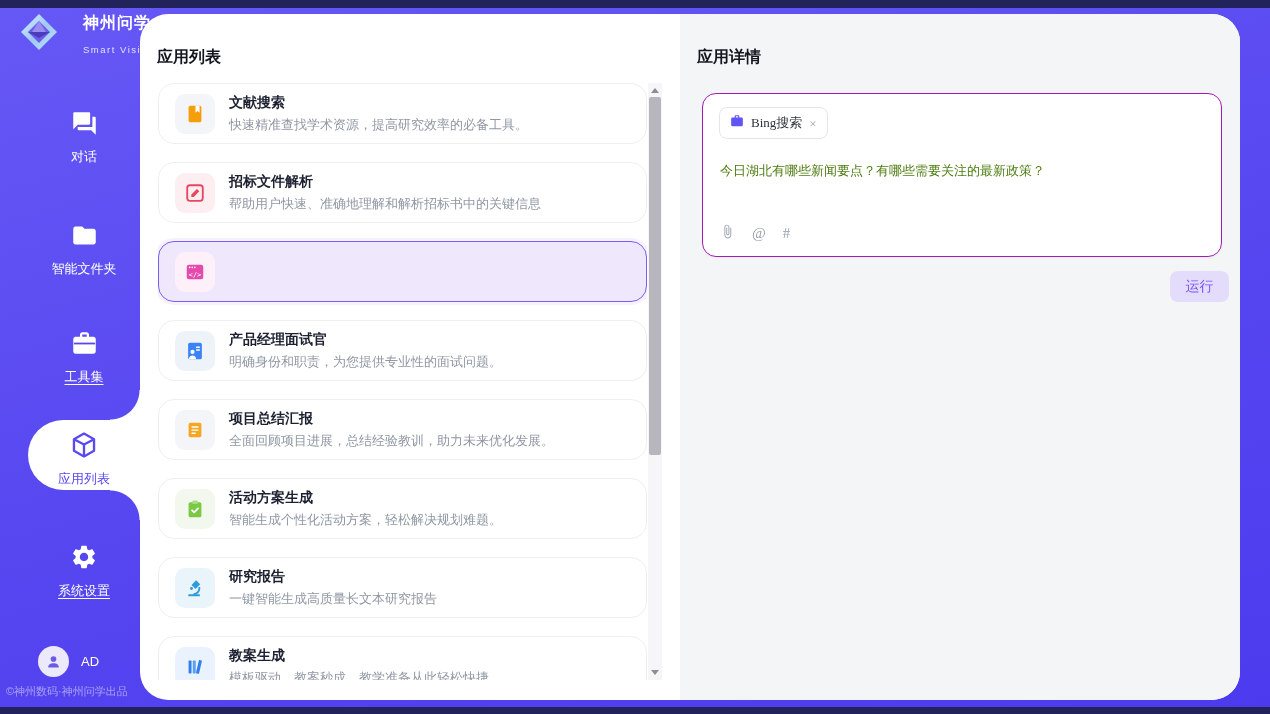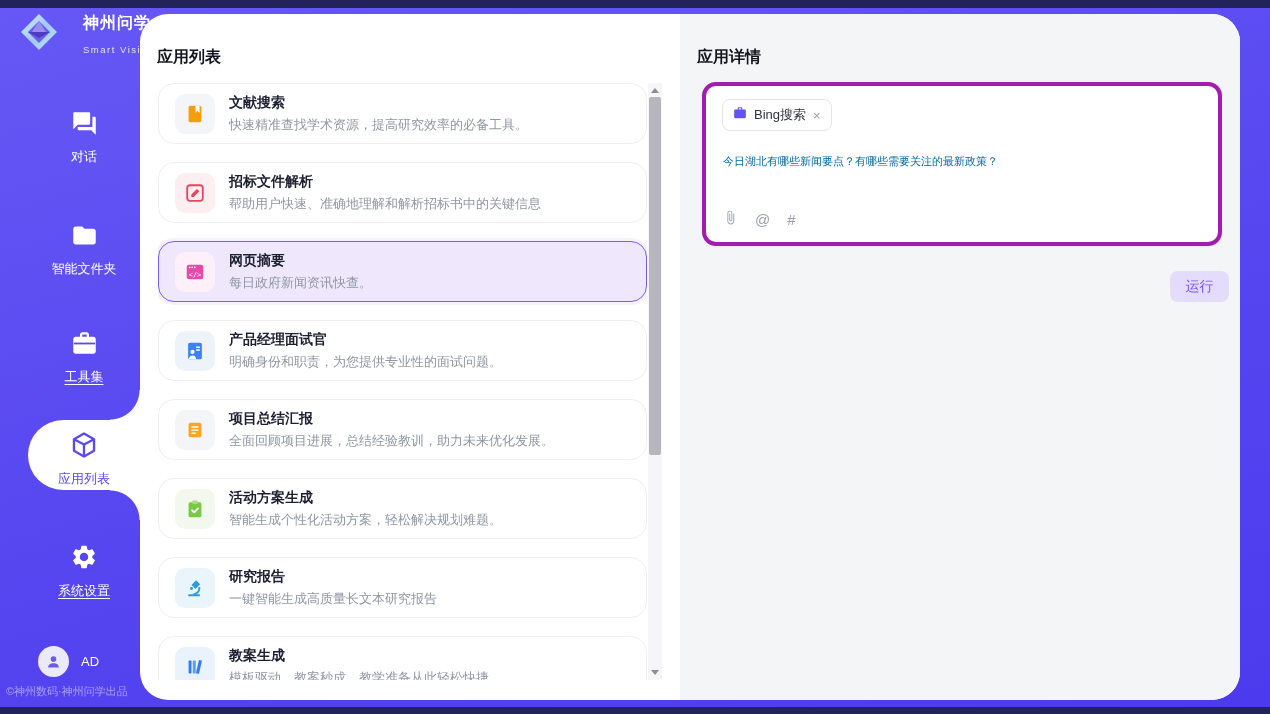--- a/index.html
+++ b/index.html
@@ -52,27 +52,27 @@
   .card-desc { font-size:13px; color:#9097a3; white-space:nowrap; }
 
   
   .scrollbar { position:absolute; left:508px; top:69px; width:14px; height:597px; background:#f6f6f8; }
   .sb-arrow { position:absolute; left:3px; width:0; height:0; border-left:4px solid transparent; border-right:4px solid transparent; }
   .sb-up { top:5px; border-bottom:5px solid #8d8d94; }
   .sb-down { bottom:5px; border-top:5px solid #8d8d94; }
   .sb-thumb { position:absolute; left:1px; top:14px; width:12px; height:358px; background:#b6b6bc; border-radius:2px; }
 
   
-  .detail-card { position:absolute; left:22px; top:68px; width:520px; height:164px; background:#fff;
-    border:4px solid #a21caf; border-radius:14px; box-shadow:0 1px 3px rgba(30,30,60,.04); }
+  .detail-card { position:absolute; left:22px; top:79px; width:520px; height:164px; background:#fff;
+    border:1px solid #a21caf; border-radius:14px; box-shadow:0 1px 3px rgba(30,30,60,.04);font-family:Liberation Serif, serif; }
   .chip { position:absolute; left:16px; top:13px; display:inline-flex; align-items:center; gap:7px;
     border:1px solid #e3e5ea; border-radius:8px; padding:6px 10px; background:#fff; cursor:pointer; }
   .chip-label { font-size:13px; color:#2e323c; }
   .chip-close { font-size:13px; color:#9aa1ad; cursor:pointer; line-height:1; }
-  .query-text { position:absolute; left:17px; top:68px; width:480px; font-size:11px; color:#0369a1; }
+  .query-text { position:absolute; left:17px; top:68px; width:480px; font-size:13px; color:#4d7c0f; }
   .attach-row { position:absolute; left:17px; bottom:13px; display:flex; align-items:center; gap:17px; }
   .glyph-icon { font-size:15px; color:#9aa1ad; cursor:pointer; }
   .run-btn { position:absolute; left:490px; top:257px; width:59px; height:31px; border:none;
     background:#e4dcfb; color:#7b52f6; font-size:14px; border-radius:8px; cursor:pointer;
     font-family:inherit; }
 </style>
 </head>
 <body>
 
 <div class="purple-bg"></div>
@@ -195,24 +195,20 @@
     <div class="app-card selected">
       <span class="tile" style="background:#fdf0f9">
         <svg width="22" height="22" viewBox="0 0 24 24">
             <rect x="3" y="4" width="18" height="16" rx="2.5" fill="#e649ac"></rect>
             <circle cx="6.2" cy="7" r=".9" fill="#fff"></circle>
             <circle cx="9" cy="7" r=".9" fill="#fff"></circle>
             <circle cx="11.8" cy="7" r=".9" fill="#fff"></circle>
             <text x="12" y="17" font-size="7.5" fill="#fff" text-anchor="middle" font-family="DejaVu Sans Mono, monospace">&lt;/&gt;</text>
           </svg>
       </span>
-      <span class="card-texts">
-        <span class="card-title">网页摘要</span>
-        <span class="card-desc">每日政府新闻资讯快查。</span>
-      </span>
     </div>
 
     <div class="app-card">
       <span class="tile" style="background:#eef3fa">
         <svg width="22" height="22" viewBox="0 0 24 24">
             <rect x="4.5" y="3" width="15" height="18" rx="2" fill="#3b82f6"></rect>
             <rect x="13" y="7" width="4.5" height="1.6" rx=".8" fill="#fff"></rect>
             <rect x="13" y="10.2" width="4.5" height="1.6" rx=".8" fill="#fff"></rect>
             <circle cx="9.3" cy="13" r="2.3" fill="#fff"></circle>
             <path d="M5.3 21c0-2.7 1.8-4.1 4-4.1s4 1.4 4 4.1z" fill="#fff"></path>

